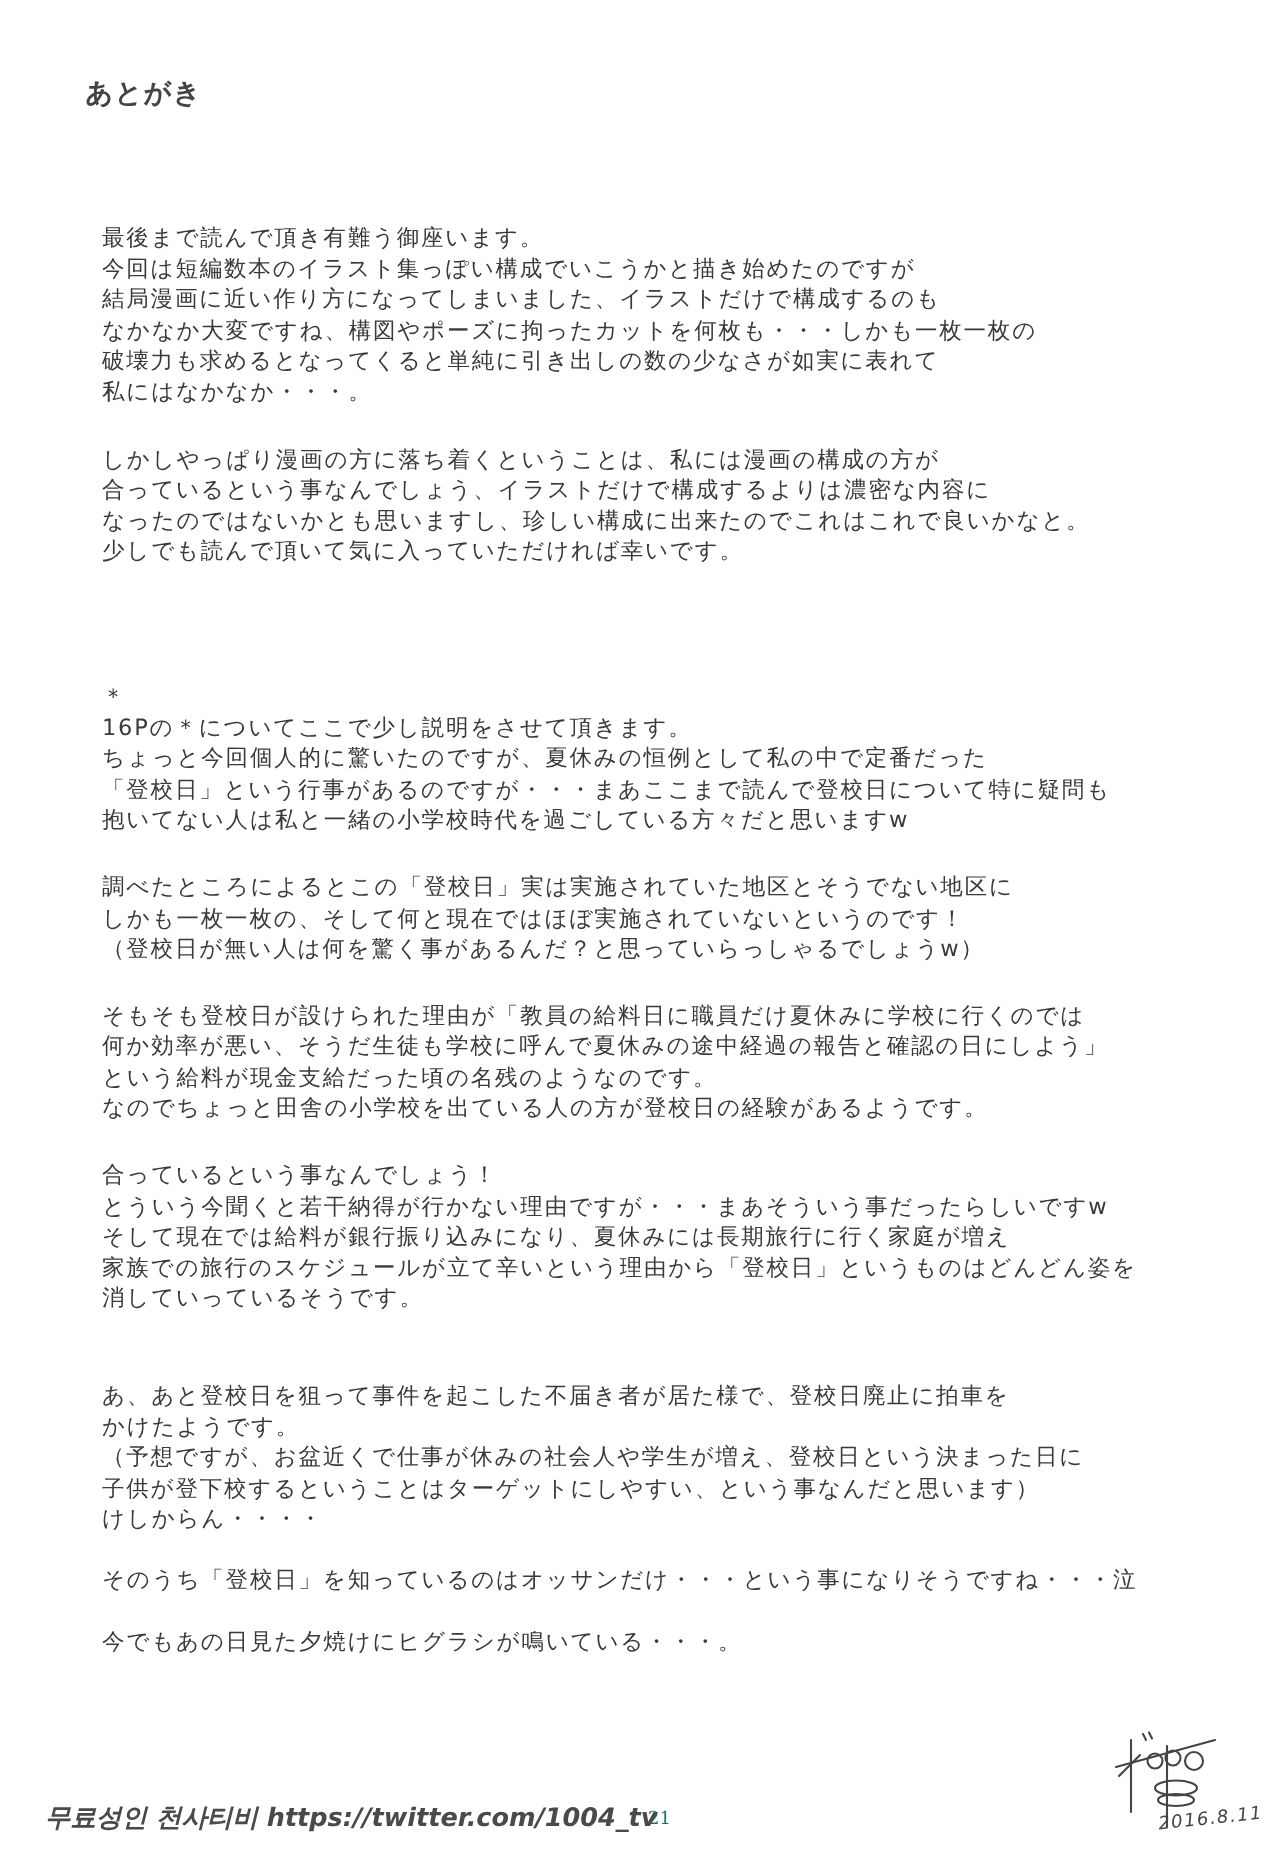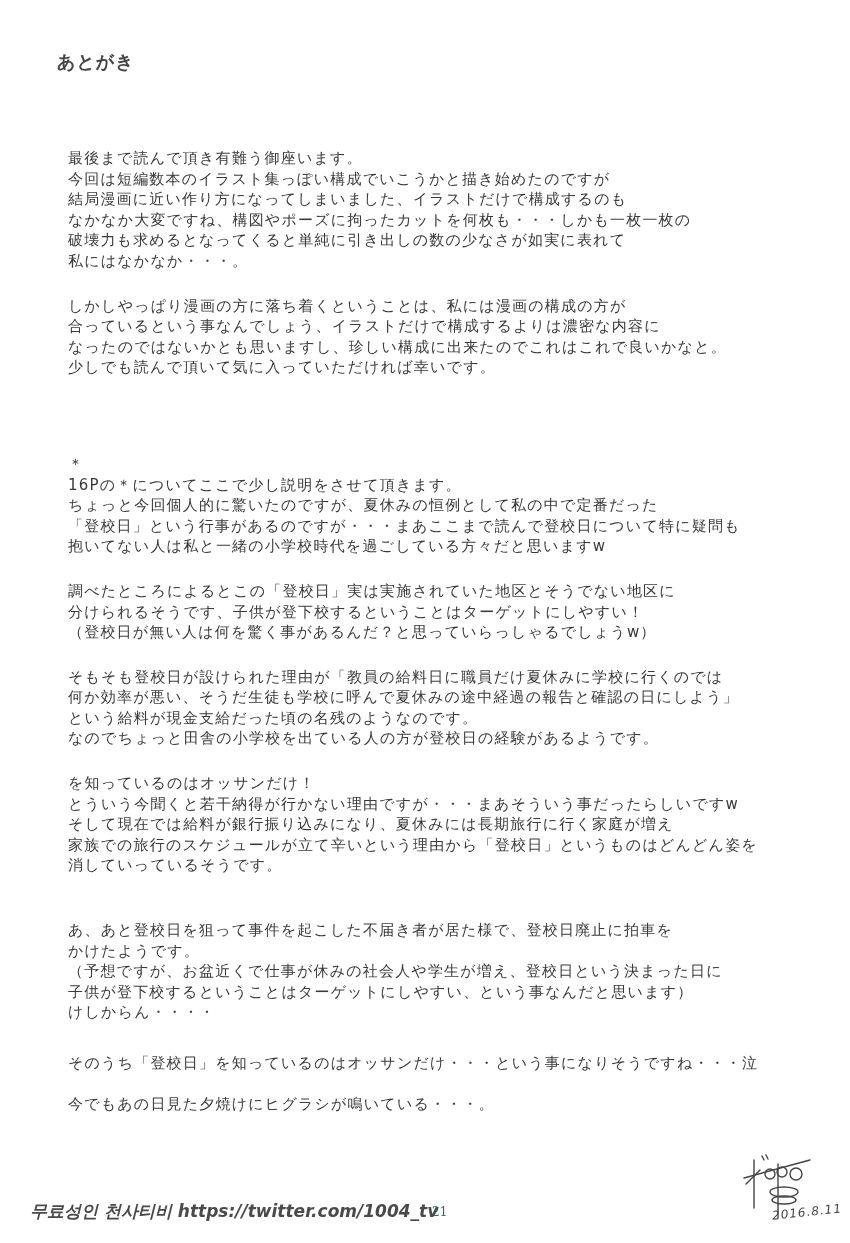--- a/index.html
+++ b/index.html
@@ -61,40 +61,40 @@
     <div class="para">
       <div class="line">＊</div>
       <div class="line">16Pの＊についてここで少し説明をさせて頂きます。</div>
       <div class="line">ちょっと今回個人的に驚いたのですが、夏休みの恒例として私の中で定番だった</div>
       <div class="line">「登校日」という行事があるのですが・・・まあここまで読んで登校日について特に疑問も</div>
       <div class="line">抱いてない人は私と一緒の小学校時代を過ごしている方々だと思いますw</div>
     </div>
 
     <div class="para">
       <div class="line">調べたところによるとこの「登校日」実は実施されていた地区とそうでない地区に</div>
-      <div class="line">分けられるそうです、子供が登下校するということはターゲットにしやすい！</div>
+      <div class="line">しかも一枚一枚の、そして何と現在ではほぼ実施されていないというのです！</div>
       <div class="line">（登校日が無い人は何を驚く事があるんだ？と思っていらっしゃるでしょうw）</div>
     </div>
 
     <div class="para">
       <div class="line">そもそも登校日が設けられた理由が「教員の給料日に職員だけ夏休みに学校に行くのでは</div>
       <div class="line">何か効率が悪い、そうだ生徒も学校に呼んで夏休みの途中経過の報告と確認の日にしよう」</div>
       <div class="line">という給料が現金支給だった頃の名残のようなのです。</div>
       <div class="line">なのでちょっと田舎の小学校を出ている人の方が登校日の経験があるようです。</div>
     </div>
 
     <div class="para" style="margin-bottom:44px;">
-      <div class="line">を知っているのはオッサンだけ！</div>
+      <div class="line">合っているという事なんでしょう！</div>
       <div class="line">とういう今聞くと若干納得が行かない理由ですが・・・まあそういう事だったらしいですw</div>
       <div class="line">そして現在では給料が銀行振り込みになり、夏休みには長期旅行に行く家庭が増え</div>
       <div class="line">家族での旅行のスケジュールが立て辛いという理由から「登校日」というものはどんどん姿を</div>
       <div class="line">消していっているそうです。</div>
     </div>
 
-    <div class="para" style="margin-bottom:30px;">
+    <div class="para" style="margin-bottom:20px;">
       <div class="line">あ、あと登校日を狙って事件を起こした不届き者が居た様で、登校日廃止に拍車を</div>
       <div class="line">かけたようです。</div>
       <div class="line">（予想ですが、お盆近くで仕事が休みの社会人や学生が増え、登校日という決まった日に</div>
       <div class="line">子供が登下校するということはターゲットにしやすい、という事なんだと思います）</div>
       <div class="line">けしからん・・・・</div>
     </div>
 
     <div class="para" style="margin-bottom:20px;">
       <div class="line">そのうち「登校日」を知っているのはオッサンだけ・・・という事になりそうですね・・・泣</div>
     </div>

